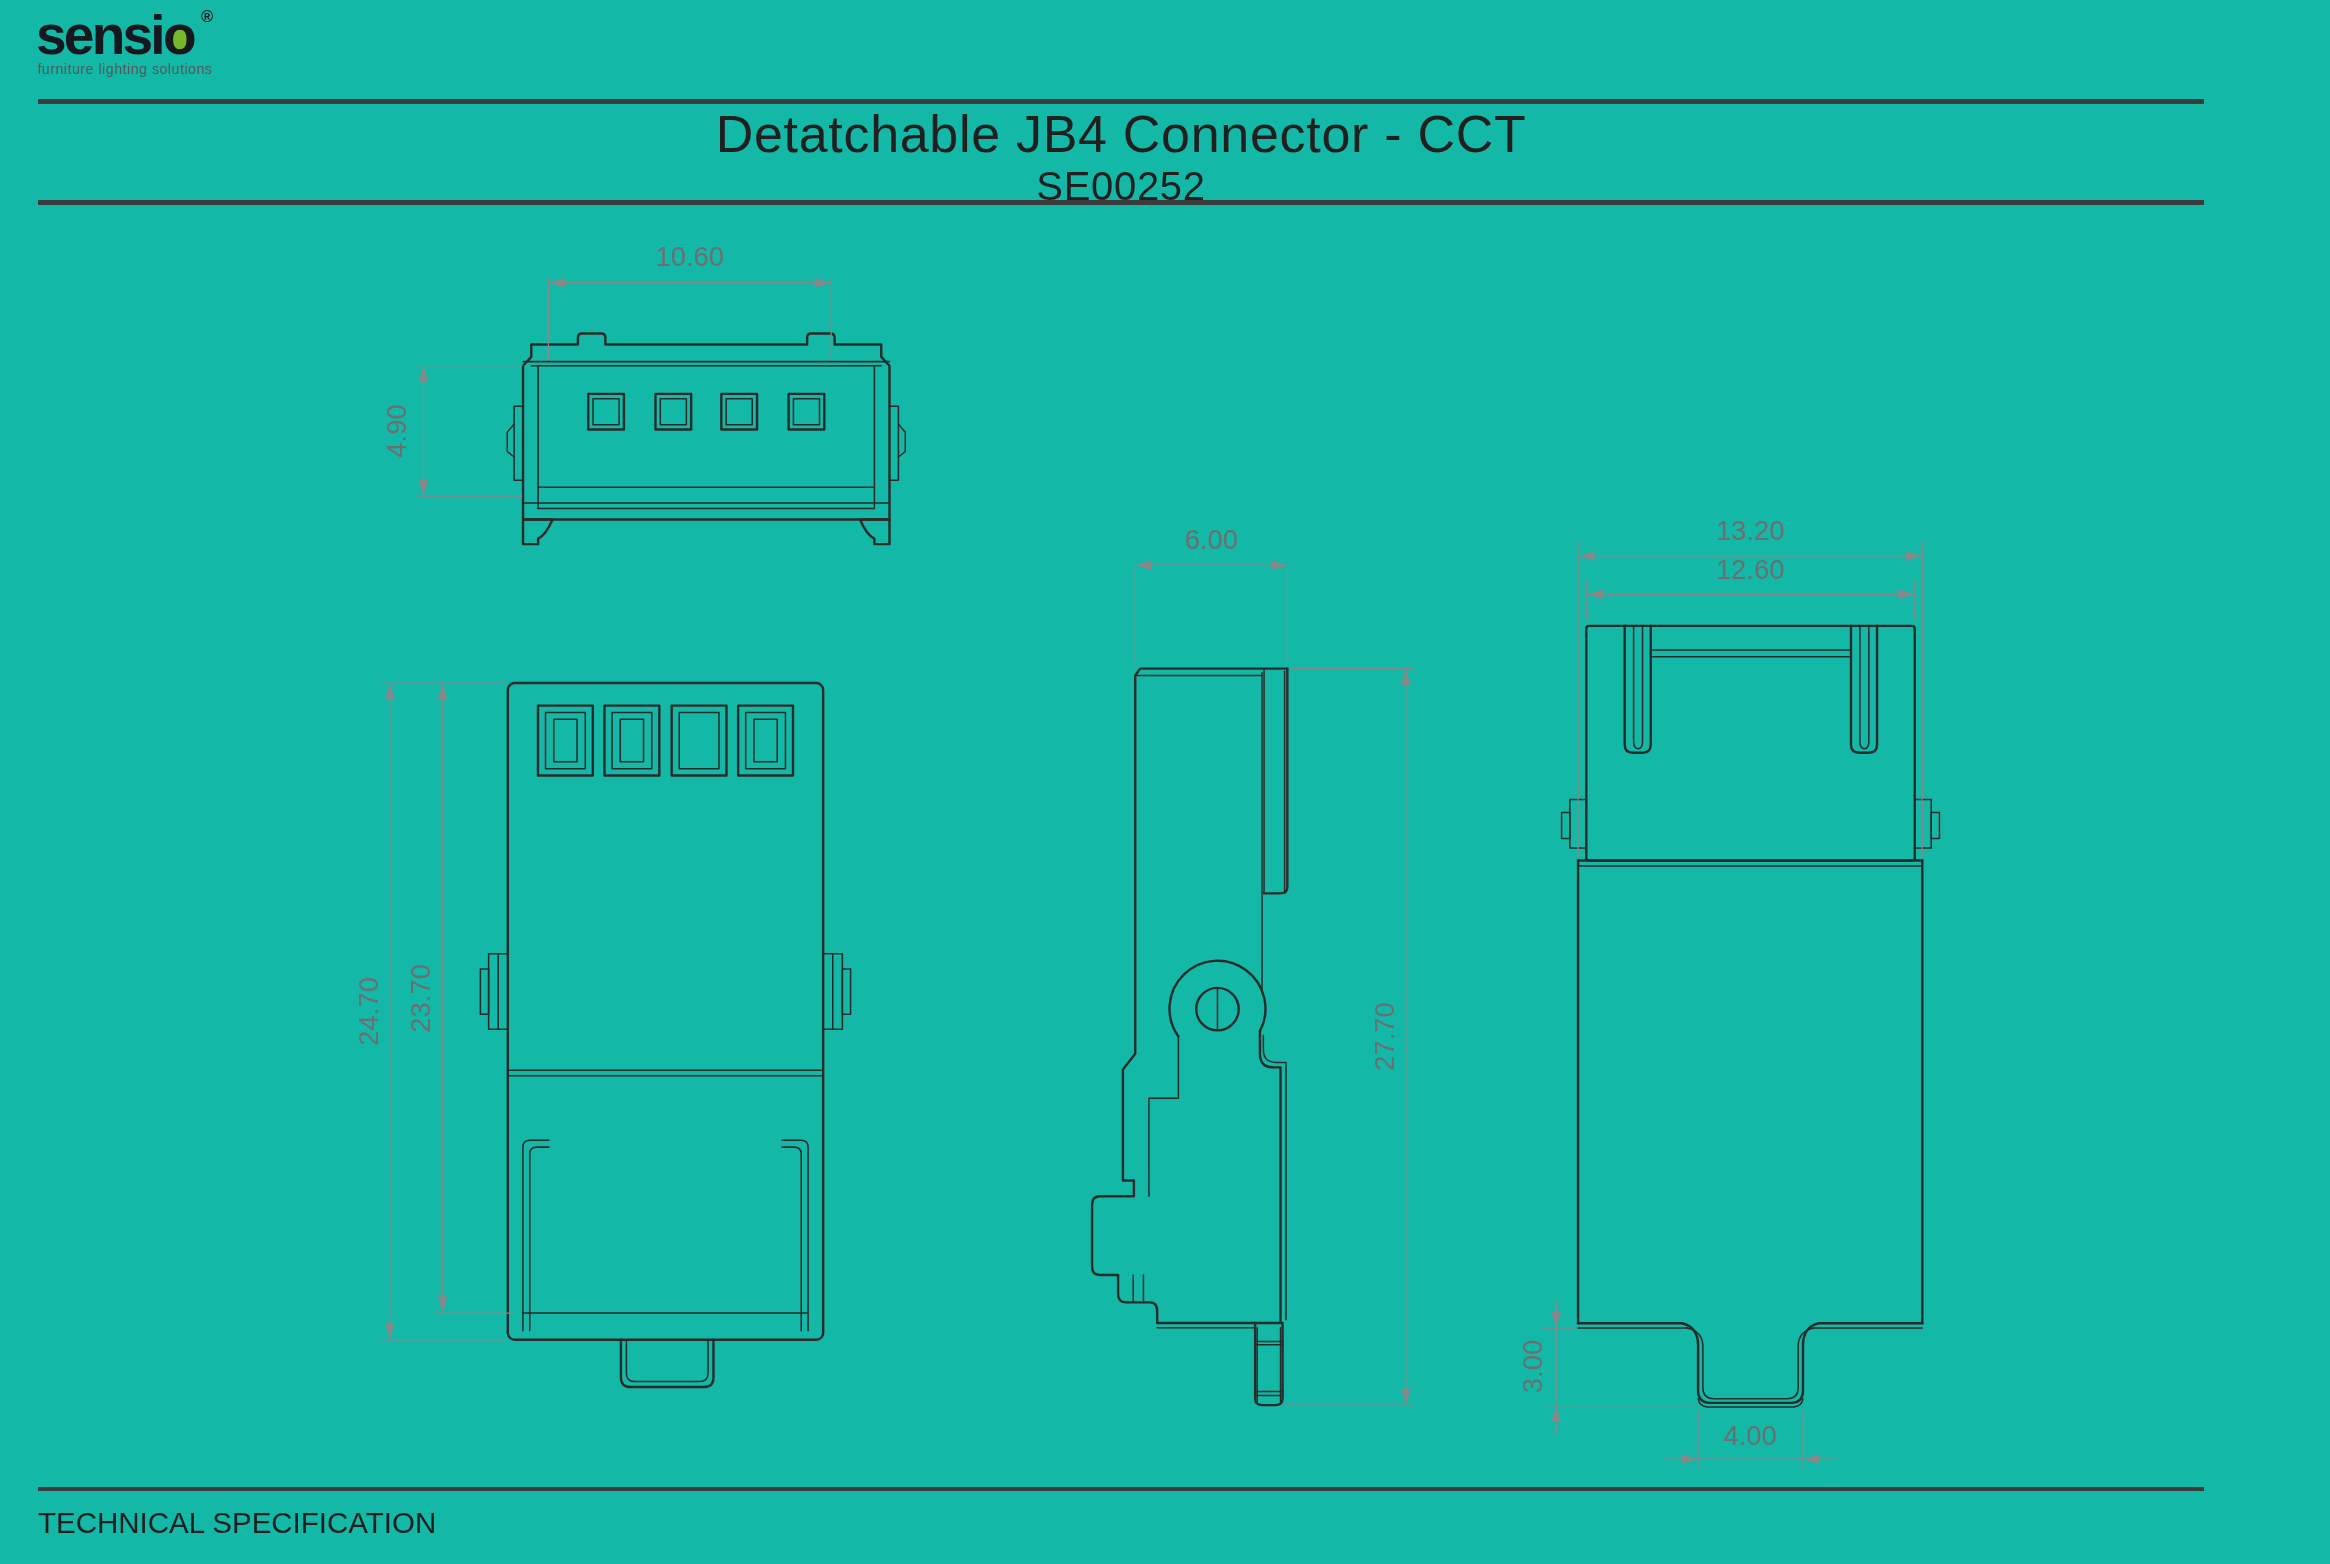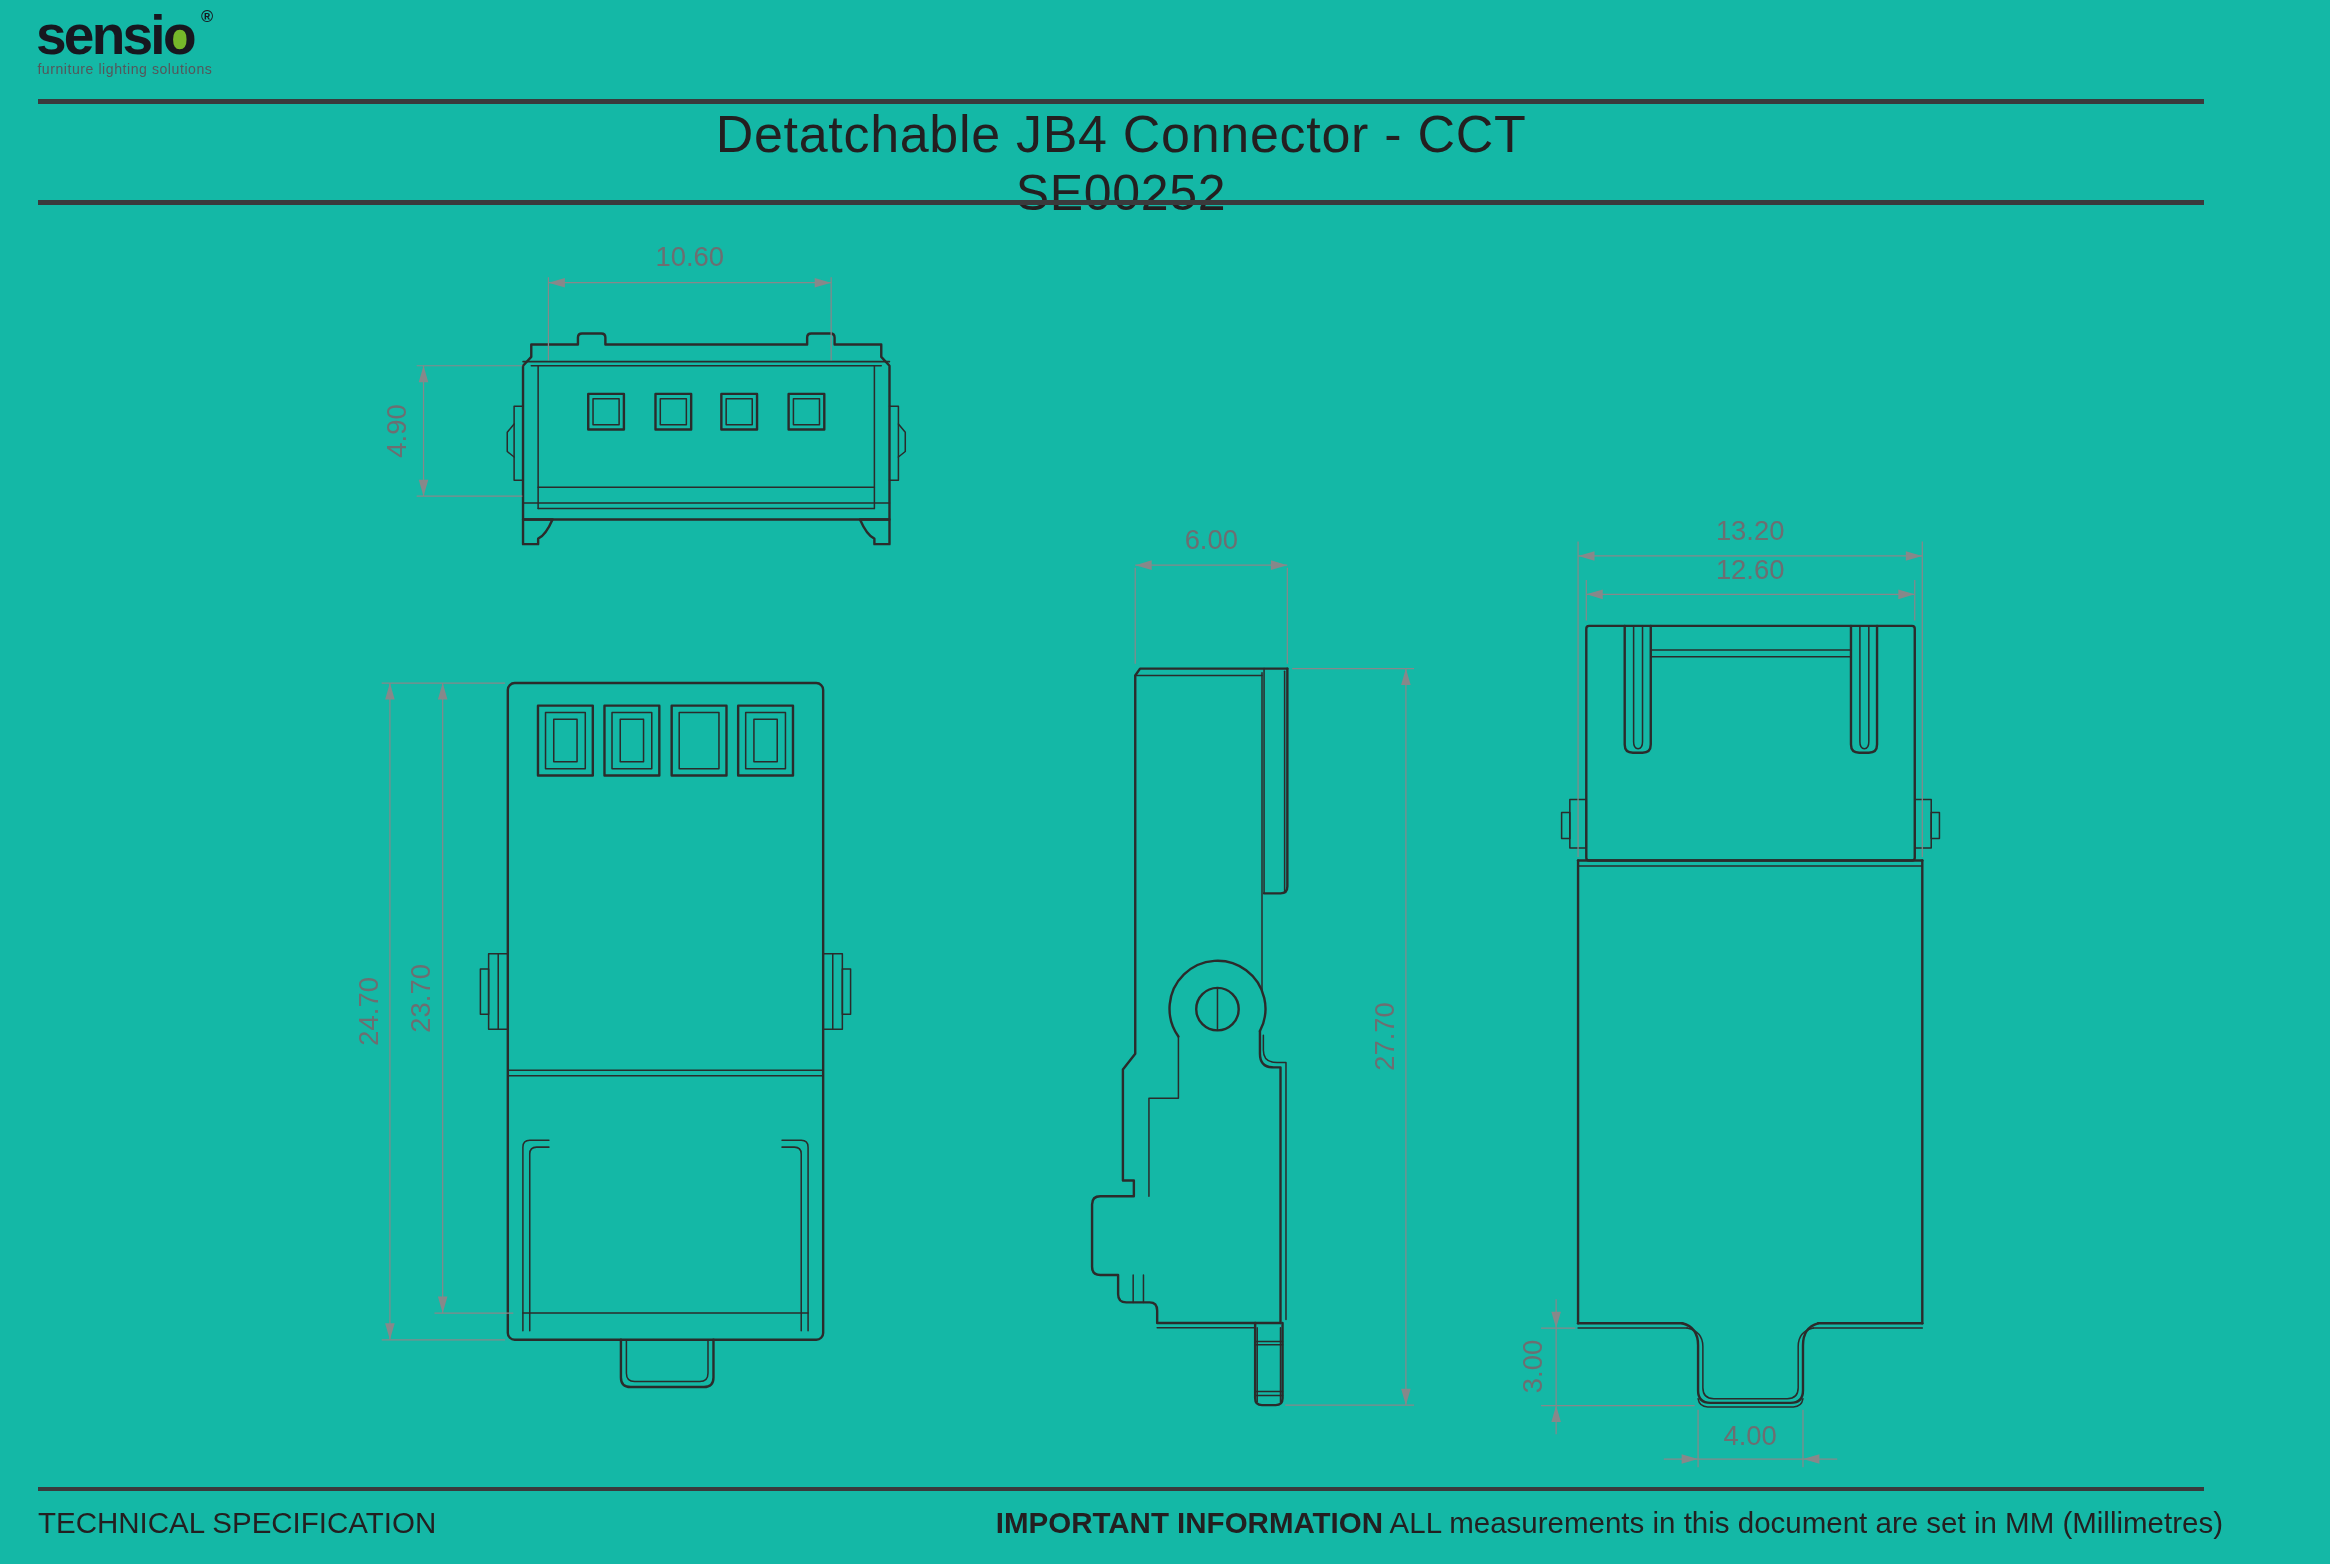--- a/index.html
+++ b/index.html
@@ -20,21 +20,21 @@
   #rule-title-bottom{top:200px;}
   #rule-footer{top:1487px;height:4.1px;}
   .title-row{
     position:absolute;left:38px;top:104px;width:2166px;height:95px;
     display:flex;justify-content:space-between;align-items:center;flex-direction:column;
   }
   .page-title{
     font-size:52px;color:#231f20;letter-spacing:0.7px;white-space:nowrap;
   }
   .part-number{
-    font-size:50px;color:#231f20;letter-spacing:0.7px;white-space:nowrap;
+    font-size:40px;color:#231f20;letter-spacing:0.7px;white-space:nowrap;
   }
   .footer-row{
     position:absolute;left:38px;top:1506px;width:2185px;
     display:flex;justify-content:space-between;align-items:center;
     font-size:29.5px;color:#231f20;
   }
   .footer-right{white-space:nowrap;}
   .footer-right b{font-weight:bold;}
   svg{position:absolute;overflow:visible;}
   .part{stroke:var(--line);stroke-width:3.5;fill:none;stroke-linejoin:round;stroke-linecap:round;}
@@ -283,17 +283,16 @@
       <path class="dim" d="M 2425 2128 L 2678 2128"></path>
       <path class="arrow" d="M 2475 2128 L 2451 2121 L 2451 2135 Z"></path>
       <path class="arrow" d="M 2628 2128 L 2652 2121 L 2652 2135 Z"></path>
       <text class="dim-text" x="2551" y="2108">4.00</text>
     </g>
   </svg>
 
   <div class="rule" id="rule-footer"></div>
   <div class="footer-row">
     <span>TECHNICAL SPECIFICATION</span>
-    <span class="footer-right"><b>IMPORTANT INFORMATION</b><span> ALL measurements in this document are set in MM (Millimetres)</span></span>
   </div>
 
 </div>
 
 
 </body></html>

